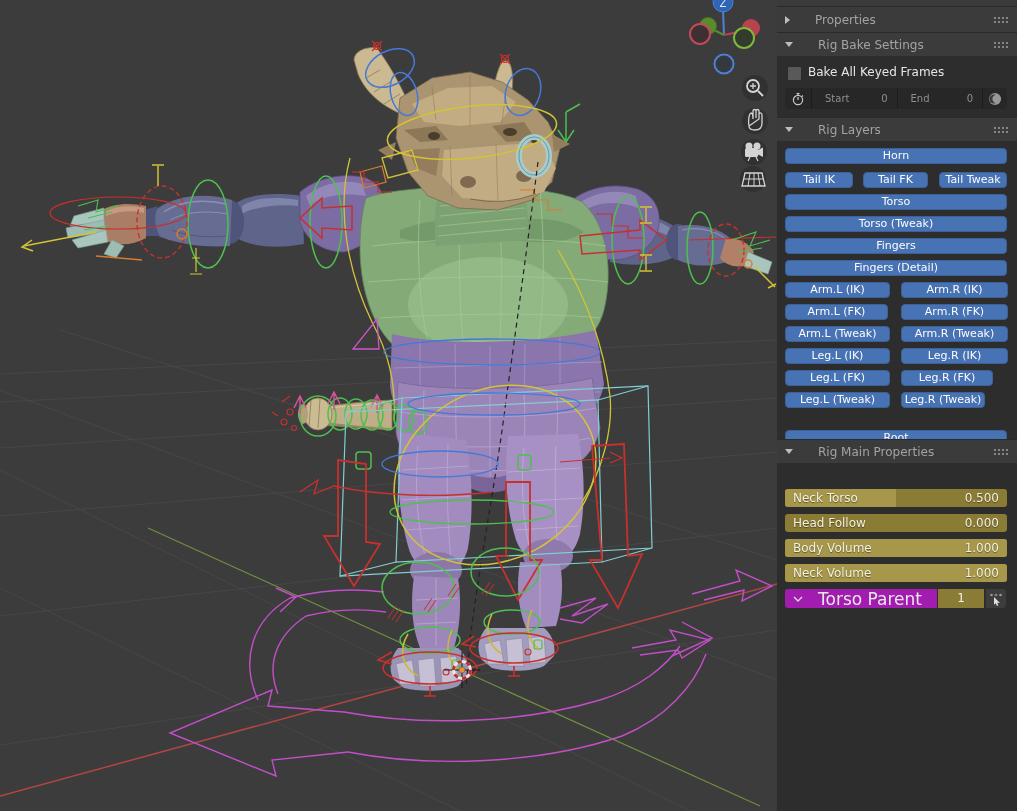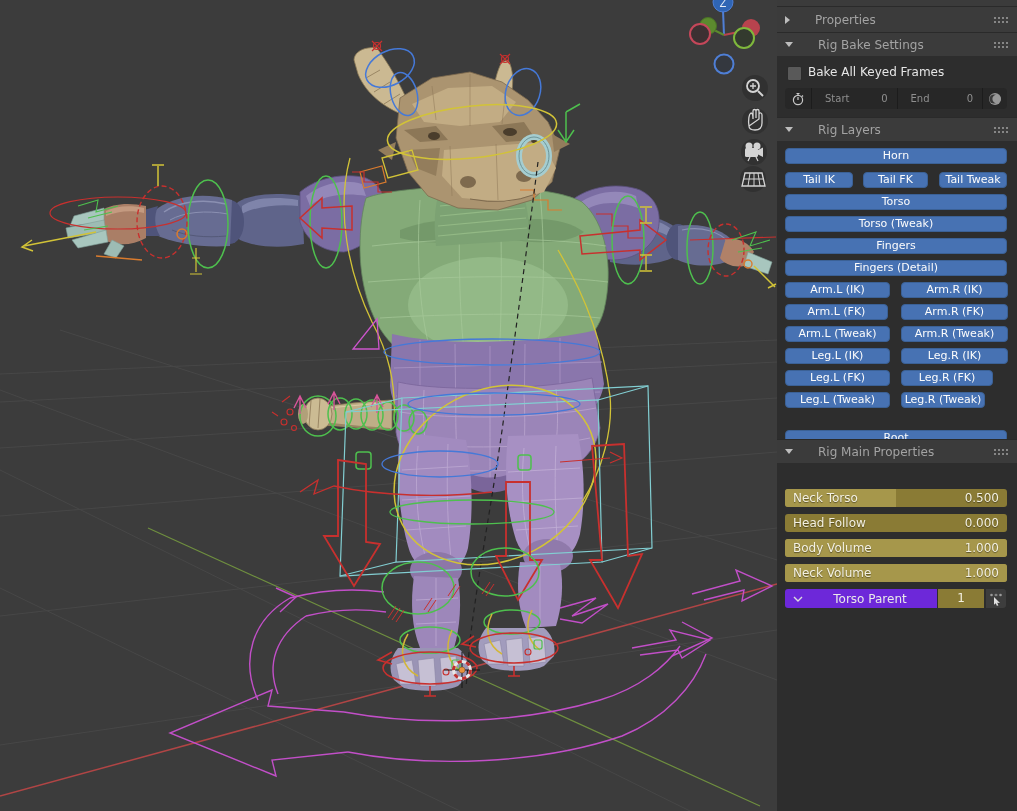--- a/index.html
+++ b/index.html
@@ -31,22 +31,22 @@
   .seg.toggle{width:24px;justify-content:center;}
   .btn{position:absolute;height:16px;background:#4772b3;border:1px solid #3b6196;border-radius:4px;
        box-sizing:border-box;color:#fcfcfc;font-size:11px;text-align:center;line-height:14px;cursor:default;}
   .btn.full{left:8px;width:222px;}
   .slider{position:absolute;left:8px;width:222px;height:18px;border-radius:3px;background:#8a7b35;
           overflow:hidden;font-size:12px;color:#f4f1e1;}
   .slider .fill{position:absolute;left:0;top:0;bottom:0;background:#a6974b;}
   .slider .lab{position:absolute;left:8px;top:0;line-height:18px;text-shadow:0 1px 1px rgba(0,0,0,.45);}
   .slider .val{position:absolute;right:8px;top:0;line-height:18px;text-shadow:0 1px 1px rgba(0,0,0,.45);}
   .w50{width:50%}.w100{width:100%}.w0{width:0}
-  .tp-main{position:absolute;left:8px;width:152px;height:19px;background:#6d28d9;border-radius:3px 0 0 3px;
-           display:flex;align-items:center;color:#e9e9e9;font-size:12px;}
+  .tp-main{position:absolute;left:8px;width:152px;height:19px;background:#a21caf;border-radius:3px 0 0 3px;
+           display:flex;align-items:center;color:#e9e9e9;font-size:17px;}
   .tp-main .lbl{flex:1;text-align:center;}
   .tp-val{position:absolute;left:161px;width:46px;height:19px;background:#8a7b35;color:#f4f1e1;
           font-size:12px;text-align:center;line-height:19px;}
   .tp-icon{position:absolute;left:209px;width:20px;height:19px;background:#3d3d3d;border-radius:0 3px 3px 0;
            display:flex;align-items:center;justify-content:center;}
 </style>
 </head>
 <body>
 
 <div id="app">

